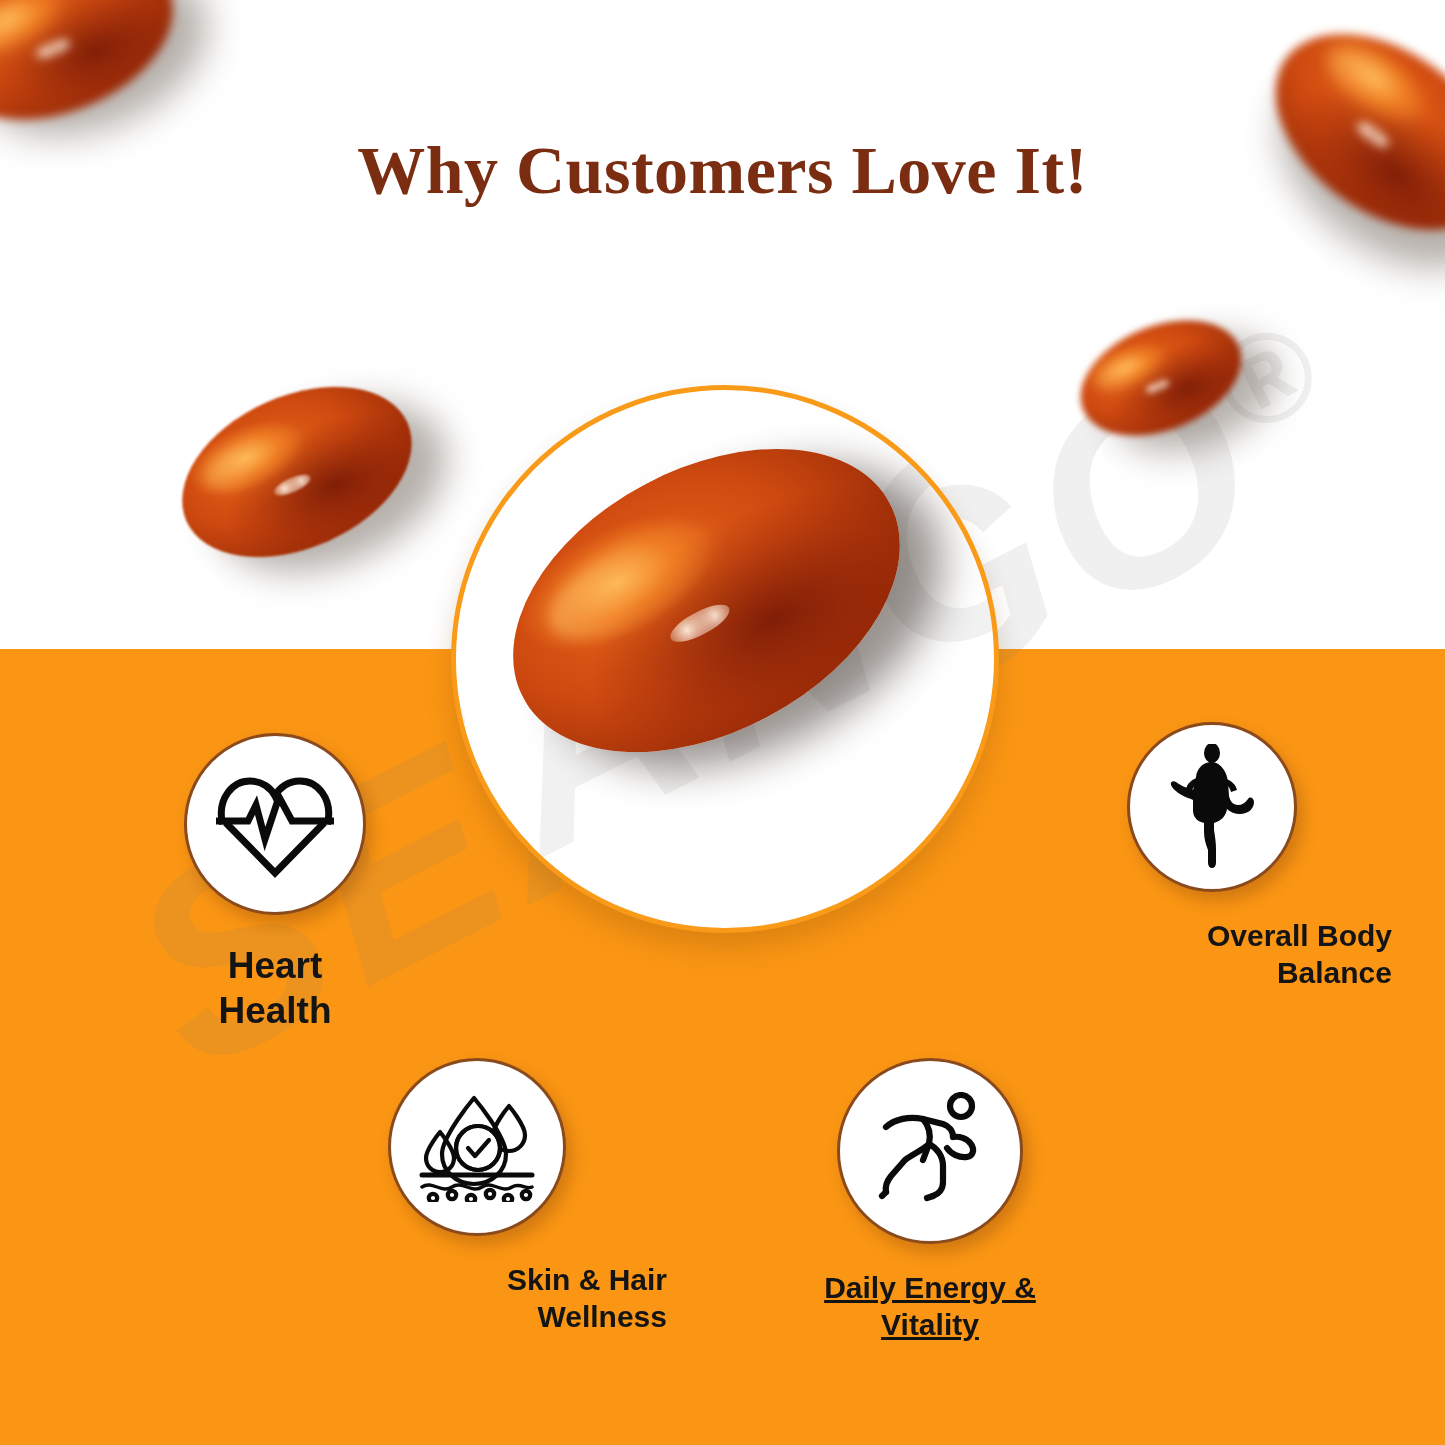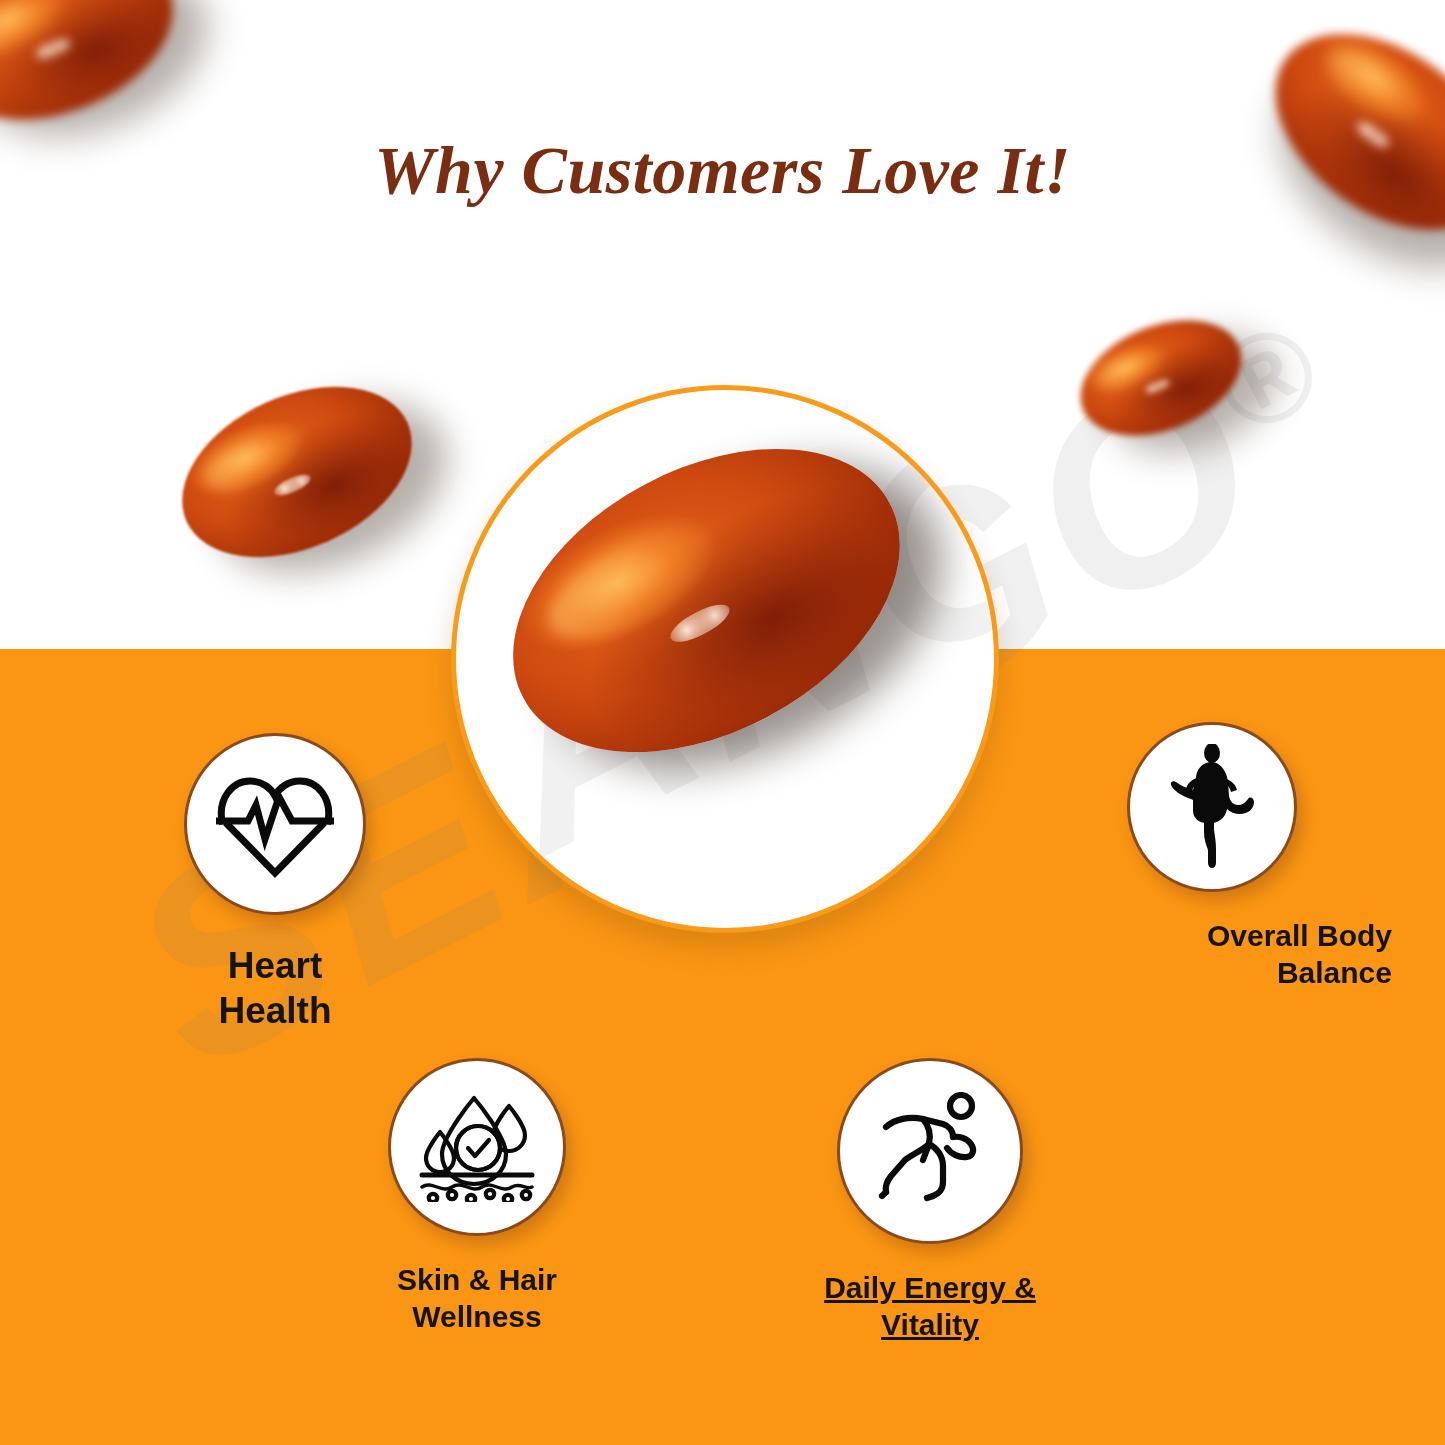--- a/index.html
+++ b/index.html
@@ -29,21 +29,20 @@
     background:#fb9614;
   }
 
   
   .title {
     position:absolute;
     left:0; top:131px;
     width:1445px;
     text-align:center;
     font-family:"Liberation Serif", serif;
-    font-style:italic;
     font-weight:700;
     font-size:68px;
     letter-spacing:0.5px;
     color:#7b2d11;
     white-space:nowrap;
   }
 
   
   .watermark {
     position:absolute;
@@ -188,21 +187,21 @@
   #feat-heart .feature-label { font-size:37px; margin-top:28px; }
 
   
   #feat-balance { left:1032px; top:722px; width:360px; }
   #feat-balance .icon-circle { width:170px; height:170px; }
   #feat-balance .feature-label { font-size:30px; margin-top:26px;text-align:right; }
 
   
   #feat-skin { left:287px; top:1058px; width:380px; }
   #feat-skin .icon-circle { width:178px; height:178px; }
-  #feat-skin .feature-label { font-size:30px; margin-top:26px; }
+  #feat-skin .feature-label { font-size:30px; margin-top:26px;text-align:right; }
 
   
   #feat-energy { left:740px; top:1058px; width:380px; }
   #feat-energy .icon-circle { width:186px; height:186px; }
   #feat-energy .feature-label { font-size:30px; margin-top:26px;text-decoration:underline; }
 </style>
 </head>
 <body>
 
 <div id="stage">

